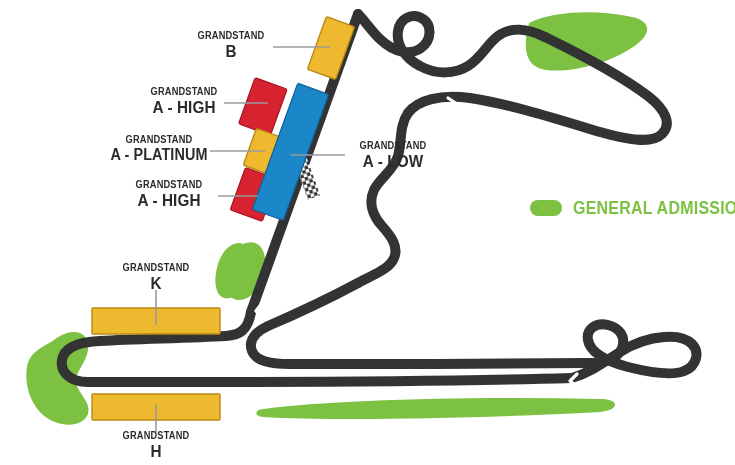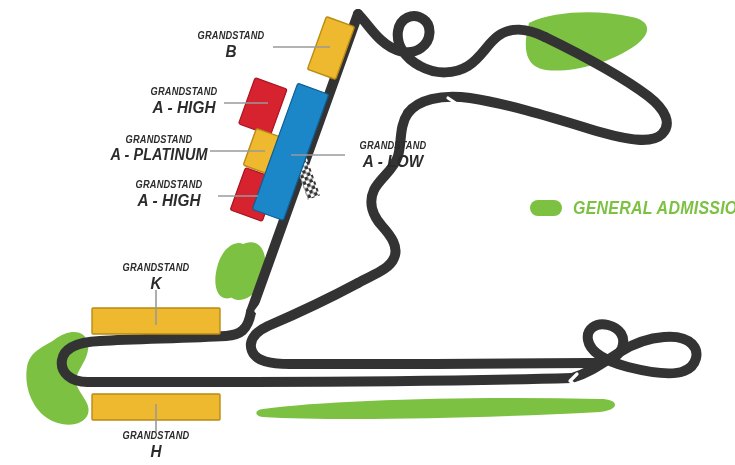--- a/index.html
+++ b/index.html
@@ -7,21 +7,20 @@
     padding: 0;
     background: #ffffff;
   }
   #map-root {
     position: relative;
     width: 735px;
     height: 465px;
     background: #ffffff;
     overflow: hidden;
     font-family: "Liberation Sans", "DejaVu Sans", sans-serif;
-    font-style: italic;
   }
   #circuit-svg {
     position: absolute;
     left: 0;
     top: 0;
     width: 735px;
     height: 465px;
   }
   .lbl {
     position: absolute;

